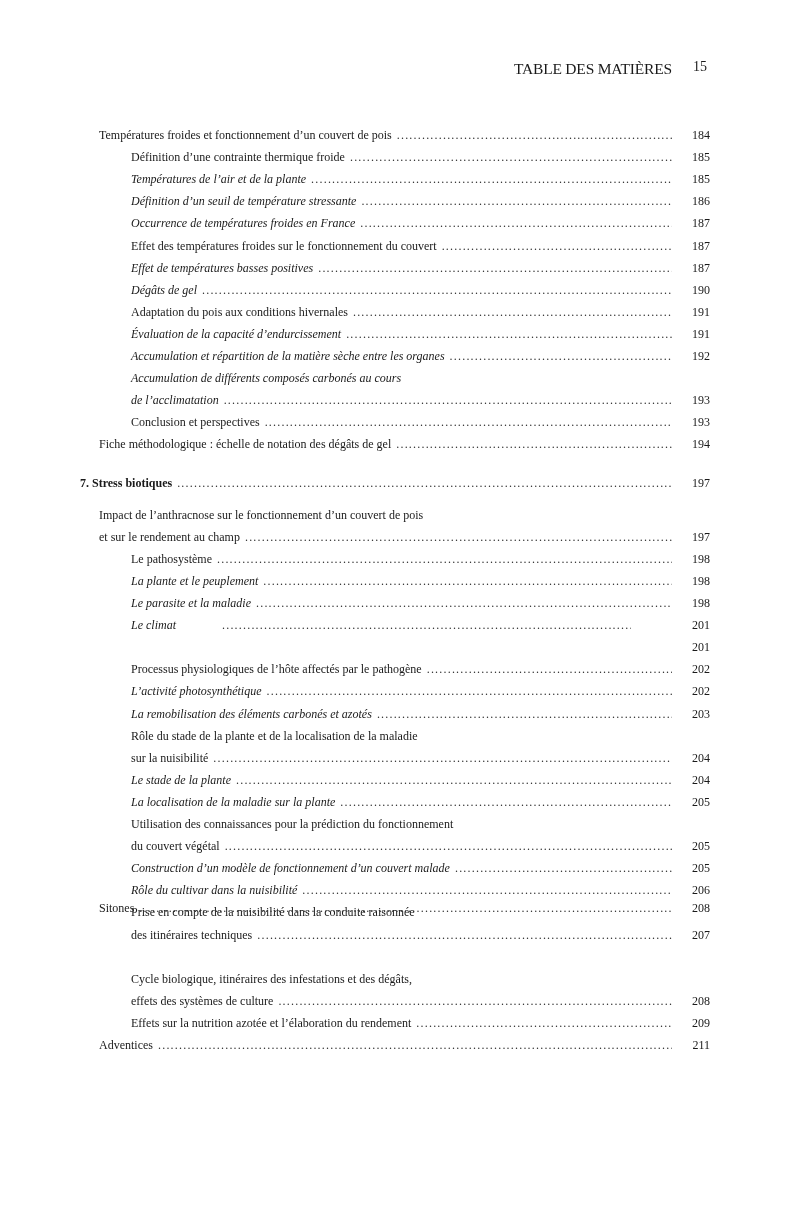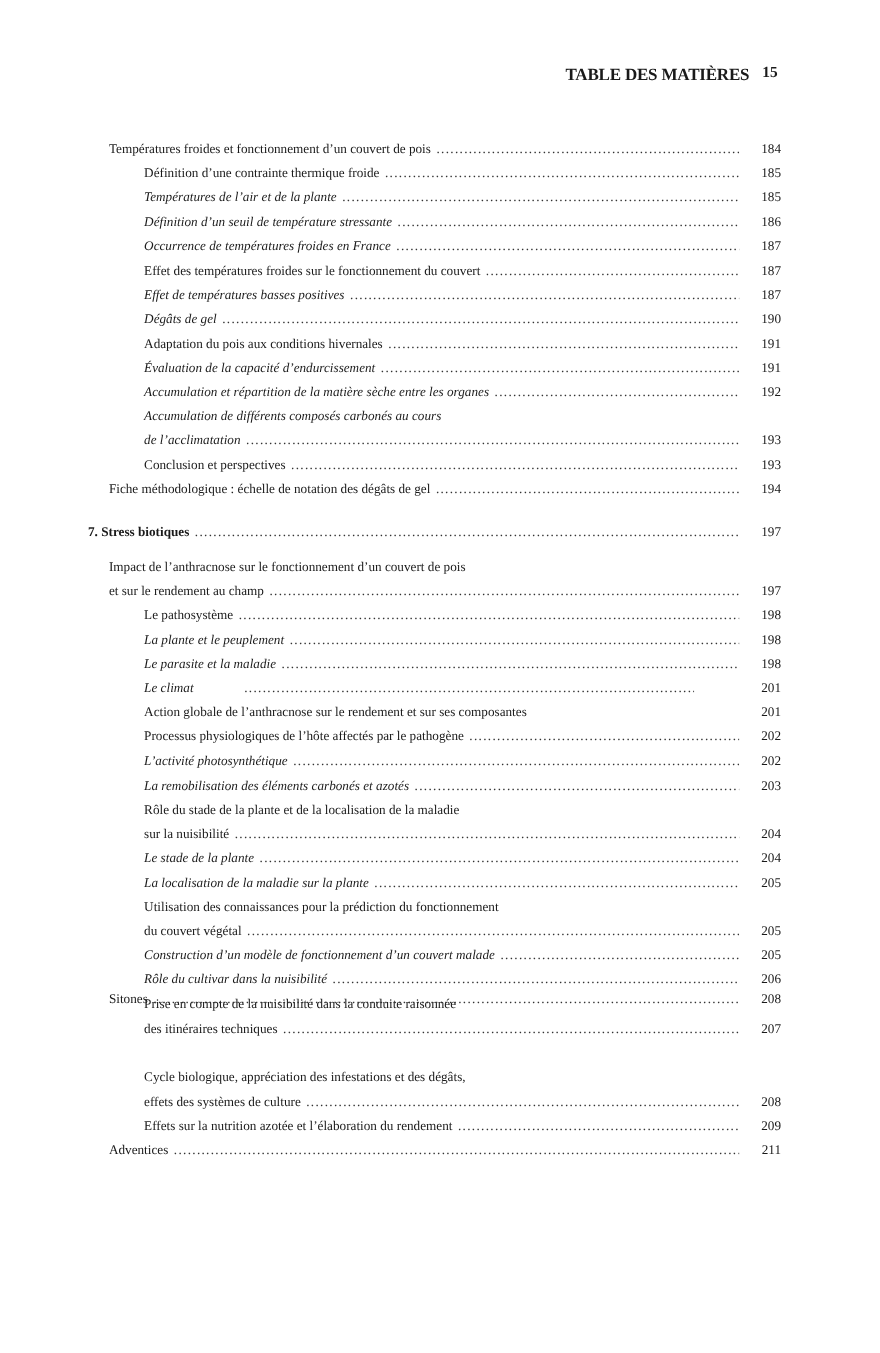--- a/index.html
+++ b/index.html
@@ -1,18 +1,18 @@
 <!DOCTYPE html>
 <html><head>
   <meta charset="utf-8">
   <style>
     html, body { margin: 0; padding: 0; background: #ffffff; }
     body { width: 800px; height: 1230px; position: relative; overflow: hidden;
            font-family: "Liberation Serif", "DejaVu Serif", serif; color: #1a1a1a; }
-    .header { position: absolute; top: 60px; left: 0; width: 776px; height: 24px; font-weight: bold; }
+    .header { position: absolute; top: 60px; left: 0; width: 776px; height: 24px; }
     .running-title { position: absolute; left: 514px; top: 0; font-size: 15.5px; letter-spacing: -0.2px; }
     .page-number { position: absolute; left: 693px; top: -1px; font-size: 14px; }
     .toc { position: absolute; top: 124px; left: 0; width: 800px; }
     .row { position: absolute; height: 22px; display: flex; align-items: baseline; font-size: 12px; line-height: 22px; white-space: nowrap; }
     .row .label { flex: 0 0 auto; }
     .row .label.italic { font-style: italic; }
     .row .label.bold { font-weight: bold; }
     .row .leader { flex: 1 1 auto; overflow: hidden; margin: 0 6px 0 5px; font-size: 12px; letter-spacing: 1.2px; color: #333; }
     .row .leader::before { content: "................................................................................................................................................................................................................................................................"; }
     .row .page { flex: 0 0 auto; width: 32px; text-align: right; }
@@ -134,21 +134,20 @@
       <span class="label italic">Le parasite et la maladie</span>
       <span class="leader"></span>
       <span class="page">198</span>
     </div>
     <div class="row l1" style="top: 490.1px; gap: 41px;">
       <span class="label italic">Le climat</span>
       <span class="leader"></span>
       <span class="page">201</span>
     </div>
     <div class="row l1 noleader" style="top: 512.2px;">
-      <span class="label">Action globale de l’anthracnose sur le rendement et sur ses composantes</span>
       <span class="leader"></span>
       <span class="page">201</span>
     </div>
     <div class="row l1" style="top: 534.3px;">
       <span class="label">Processus physiologiques de l’hôte affectés par le pathogène</span>
       <span class="leader"></span>
       <span class="page">202</span>
     </div>
     <div class="row l1" style="top: 556.4px;">
       <span class="label italic">L’activité photosynthétique</span>
@@ -209,21 +208,21 @@
       <span class="label">des itinéraires techniques</span>
       <span class="leader"></span>
       <span class="page">207</span>
     </div>
     <div class="row l0" style="top: 773px; justify-content: space-between;">
       <span class="label">Sitones</span>
       <span class="leader"></span>
       <span class="page">208</span>
     </div>
     <div class="row l1 noleader" style="top: 843.7px;">
-      <span class="label">Cycle biologique, appréciation des infestations et des dégâts,</span>
+      <span class="label">Cycle biologique, itinéraires des infestations et des dégâts,</span>
       <span class="leader"></span>
       <span class="page"></span>
     </div>
     <div class="row l1" style="top: 865.8px;">
       <span class="label">effets des systèmes de culture</span>
       <span class="leader"></span>
       <span class="page">208</span>
     </div>
     <div class="row l1" style="top: 887.9px;">
       <span class="label">Effets sur la nutrition azotée et l’élaboration du rendement</span>

